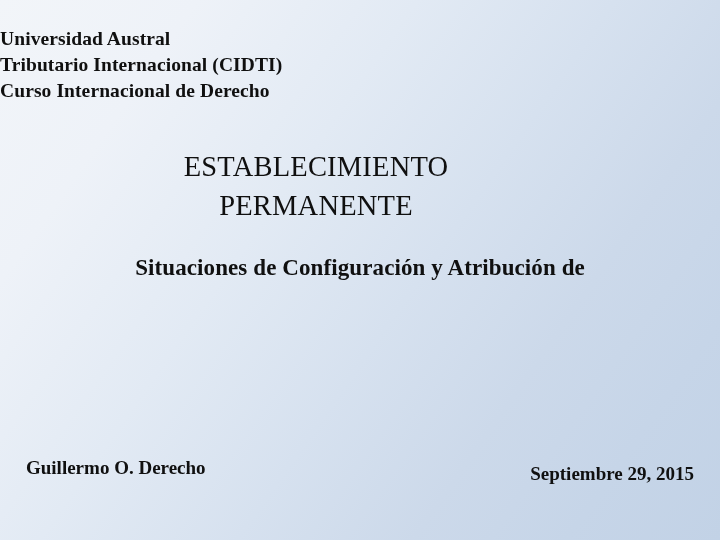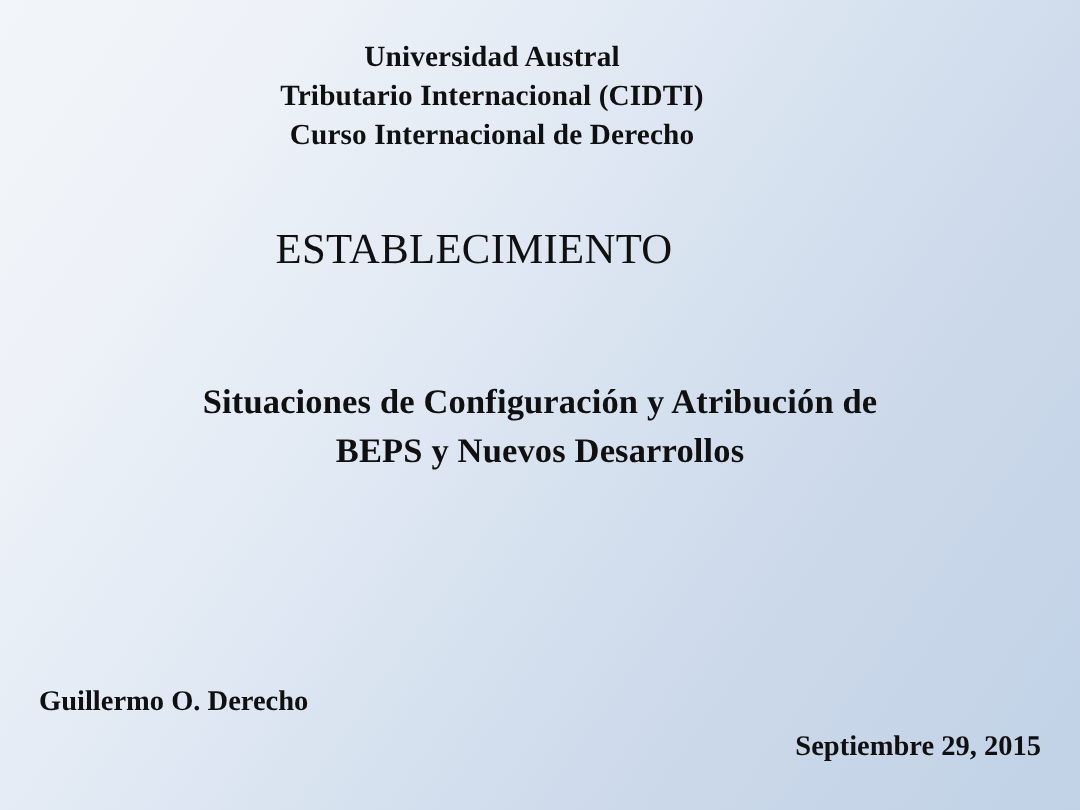--- a/index.html
+++ b/index.html
@@ -25,21 +25,21 @@
         #ccd9ea 72%,
         #c6d5e8 86%,
         #c2d2e6 100%);
     color: #101010;
   }
   .header-block {
     position: absolute;
     top: 26px;
     left: 0;
     width: 656px;
-    text-align: center;
+    text-align: left;
     font-size: 19.5px;
     font-weight: bold;
     line-height: 1.33;
     letter-spacing: 0.1px;
   }
   .header-block .line {
     display: block;
     white-space: nowrap;
   }
   .title-block {
@@ -75,43 +75,43 @@
     position: absolute;
     left: 26px;
     top: 457px;
     font-size: 19px;
     font-weight: bold;
     white-space: nowrap;
   }
   .date {
     position: absolute;
     right: 26px;
-    top: 487px;
+    top: 463px;
     font-size: 19px;
     font-weight: bold;
     white-space: nowrap;
   }
 </style>
 </head>
 <body>
 
 <div class="slide">
 
   <div class="header-block">
     <span class="line">Universidad Austral</span>
     <span class="line">Tributario Internacional (CIDTI)</span>
     <span class="line">Curso Internacional de Derecho</span>
   </div>
 
   <div class="title-block">
     <span class="line">ESTABLECIMIENTO</span>
+    <span class="line">PERMANENTE</span>
   </div>
 
   <div class="subtitle-block">
     <span class="line">Situaciones de Configuración y Atribución de</span>
-    <span class="line">BEPS y Nuevos Desarrollos</span>
   </div>
 
   <div class="author">Guillermo O. Derecho</div>
 
   <div class="date">Septiembre 29, 2015</div>
 
 </div>
 
 </body></html>

